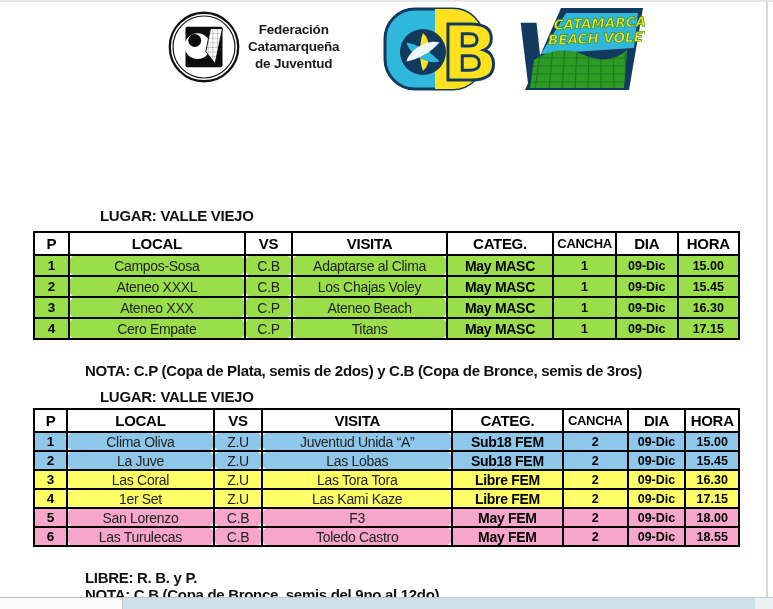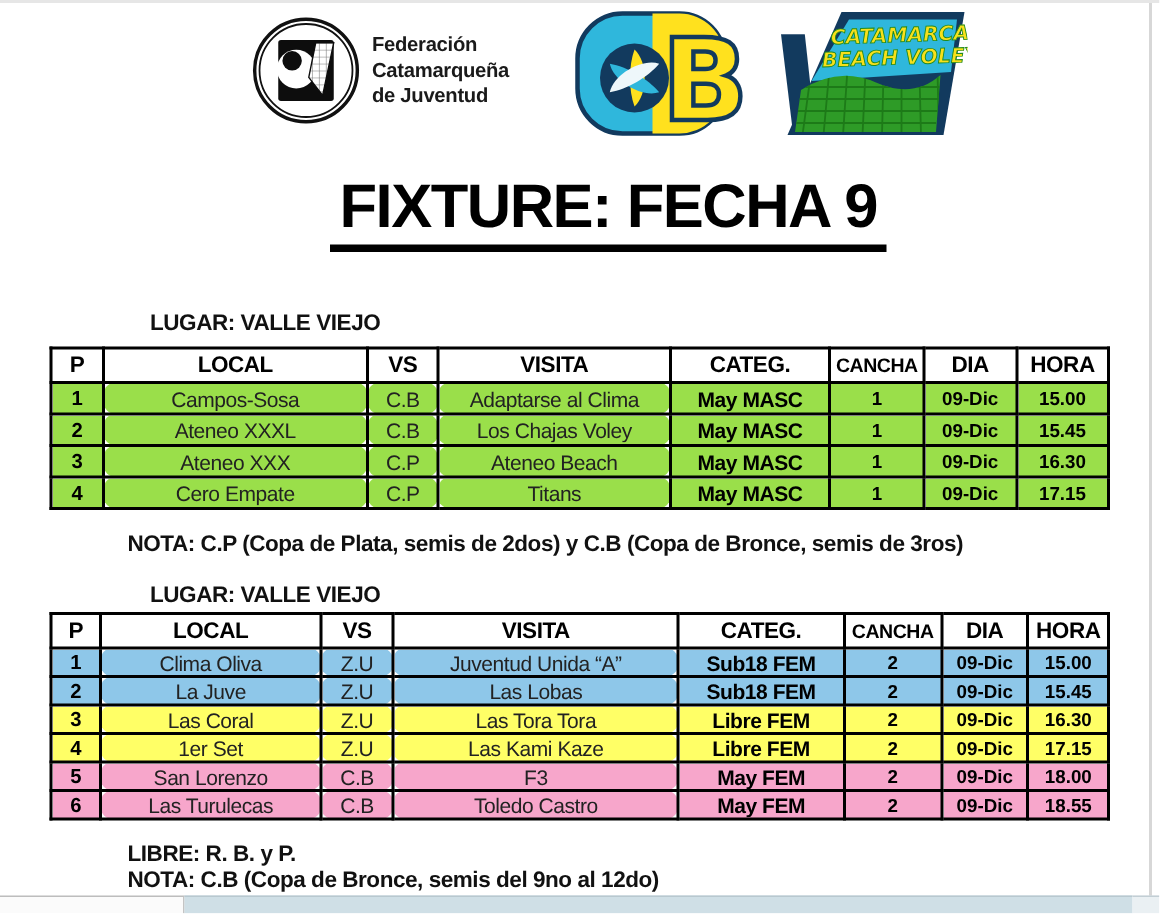--- a/index.html
+++ b/index.html
@@ -10,34 +10,34 @@
     overflow:hidden; border-top:2px solid #e6e6e6;
   }
   .right-edge {
     position:absolute; top:0; right:5px; width:2px; height:597px;
     background:#d7d7d7;
   }
   
   .fed-logo { position:absolute; left:167px; top:8px; }
   .fed-text {
     position:absolute; left:248px; top:19px; font-size:13.5px; font-weight:700;
-    color:#1a1a1a; line-height:17px; letter-spacing:-0.2px;
+    color:#1a1a1a; line-height:17px; letter-spacing:-0.2px;text-align:center;
   }
   .cbv-logo { position:absolute; left:383px; top:4px; }
   
   .title-wrap { position:absolute; top:112px; left:0; width:100%; text-align:center; padding-left:38px; }
   .title {
     display:inline-block; font-size:41px; font-weight:800; color:#000;
     letter-spacing:-1px; border-bottom:5px solid #000; padding:0 6px 2px 6px;
   }
   
   .lugar { position:absolute; left:100px; font-size:15px; font-weight:700; color:#111; letter-spacing:-0.3px; }
   .lugar1 { top:205px; }
   .lugar2 { top:386px; }
-  .note  { position:absolute; left:85px; font-size:15px; font-weight:700; color:#111; letter-spacing:-0.3px; }
+  .note  { position:absolute; left:85px; font-size:15px; font-weight:700; color:#111; letter-spacing:-0.3px;margin-top:8px; }
   .nota1 { top:352px; }
   .libre { top:559px; }
   .nota2 { top:576px; }
   
   table { position:absolute; left:33px; width:707px; border-collapse:collapse; table-layout:fixed; background:#fff; }
   #t1 { top:229px; }
   #t2 { top:406px; }
   th, td { border:2px solid #000; text-align:center; vertical-align:middle; overflow:hidden; white-space:nowrap; }
   th { background:#fff; font-weight:700; font-size:15px; height:23px; letter-spacing:-0.3px; color:#000; }
   th.c5 { font-size:13px; }
@@ -130,23 +130,20 @@
         </g>
       </g>
 
       <g transform="rotate(-2 215 20)" font-family="DejaVu Sans, sans-serif" font-style="italic" font-weight="bold" text-anchor="middle">
         <text x="217" y="22" font-size="13.5" fill="#F8E01A" stroke="#1f8a1f" stroke-width="0.6">CATAMARCA</text>
         <text x="217" y="37" font-size="13.5" fill="#F8E01A" stroke="#1f8a1f" stroke-width="0.6">BEACH VOLEY</text>
       </g>
     </svg>
   </div>
 
-  <div class="title-wrap">
-    <span class="title">FIXTURE: FECHA 9</span>
-  </div>
 
   <div class="lugar lugar1">LUGAR: VALLE VIEJO</div>
   <table id="t1">
     <thead>
         <tr>
           <th class="c0">P</th>
           <th class="c1">LOCAL</th>
           <th class="c2">VS</th>
           <th class="c3">VISITA</th>
           <th class="c4">CATEG.</th>

